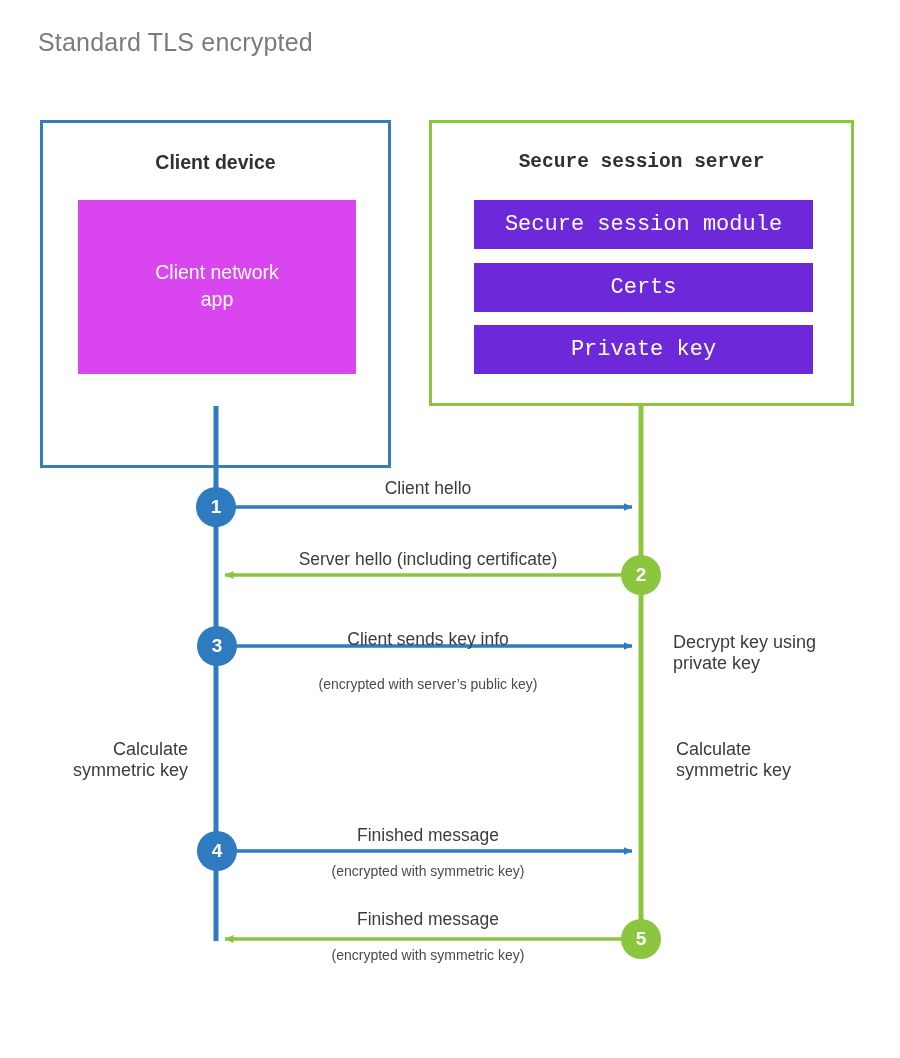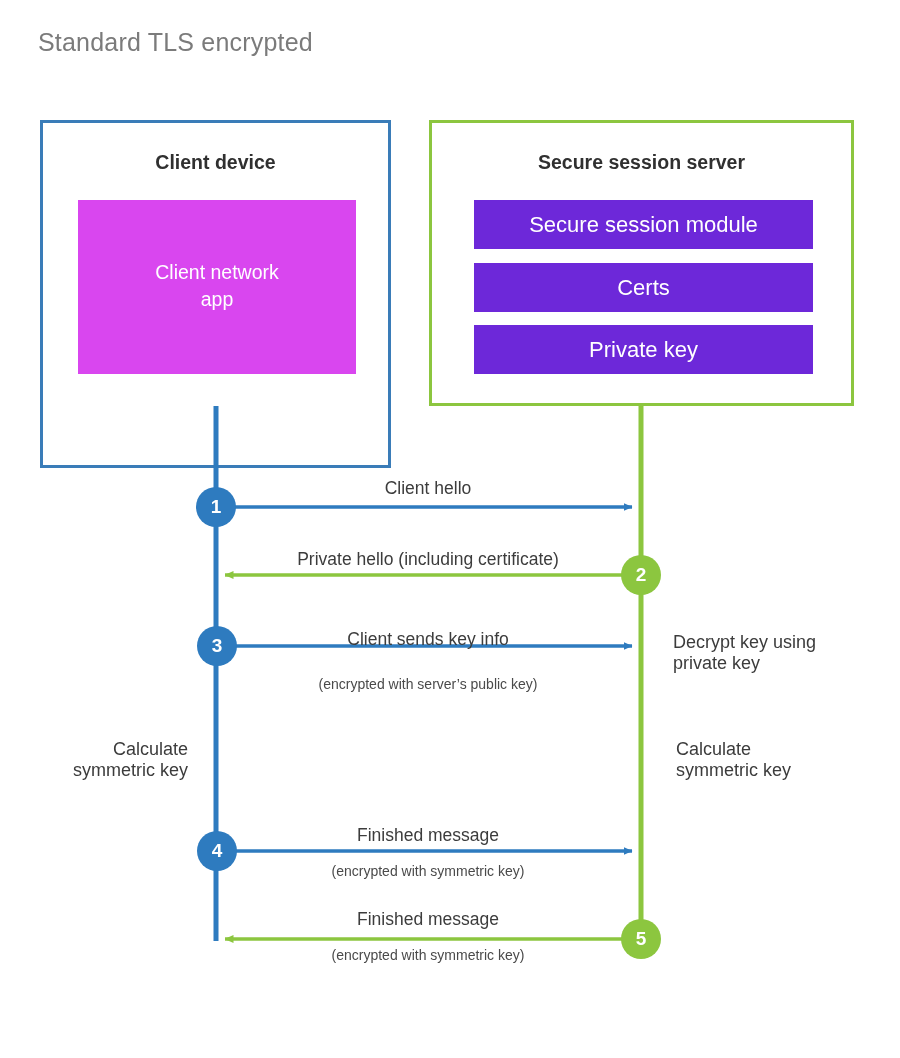--- a/index.html
+++ b/index.html
@@ -45,20 +45,21 @@
     width: 351px;
     height: 348px;
     border: 3px solid #3a7cb8;
   }
   #server-box {
     left: 429px;
     top: 120px;
     width: 425px;
     height: 286px;
     border: 3px solid #8cc63f;
+    font-family: Liberation Mono, monospace;
   }
   .party-title {
     position: absolute;
     left: 0;
     right: 0;
     top: 28px;
     text-align: center;
     font-size: 19.5px;
     font-weight: bold;
     color: #303030;
@@ -197,21 +198,21 @@
   </svg>
 
   <div class="step-badge client-side" style="left:196px; top:487px;">1</div>
   <div class="step-badge server-side" style="left:621px; top:555px;">2</div>
   <div class="step-badge client-side" style="left:197px; top:626px;">3</div>
   <div class="step-badge client-side" style="left:197px; top:831px;">4</div>
   <div class="step-badge server-side" style="left:621px; top:919px;">5</div>
 
   <div class="msg-label" style="left:228px; top:478px; width:400px;">Client hello</div>
 
-  <div class="msg-label" style="left:228px; top:549px; width:400px;">Private hello (including certificate)</div>
+  <div class="msg-label" style="left:228px; top:549px; width:400px;">Server hello (including certificate)</div>
 
   <div class="msg-label" style="left:228px; top:620px; width:400px;margin-top:9px;">Client sends key info</div>
   <div class="msg-sub" style="left:228px; top:657px; width:400px;margin-top:19px;">(encrypted with server’s public key)</div>
 
   <div class="msg-label" style="left:228px; top:825px; width:400px;">Finished message</div>
   <div class="msg-sub" style="left:228px; top:863px; width:400px;">(encrypted with symmetric key)</div>
 
   <div class="msg-label" style="left:228px; top:909px; width:400px;">Finished message</div>
   <div class="msg-sub" style="left:228px; top:947px; width:400px;">(encrypted with symmetric key)</div>
 

